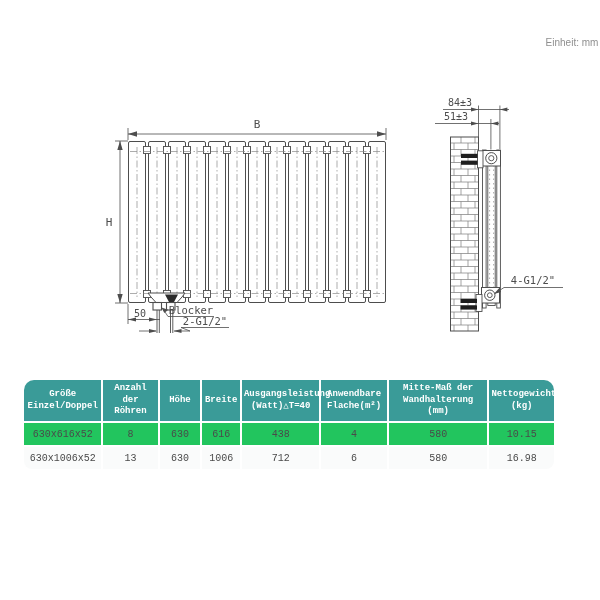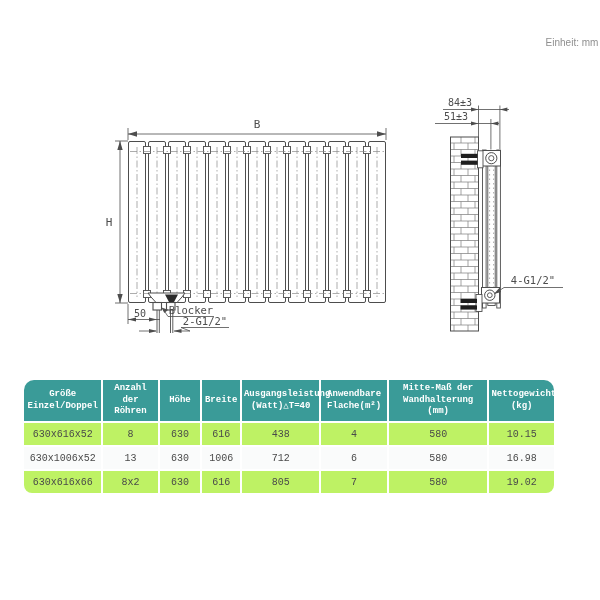--- a/index.html
+++ b/index.html
@@ -18,21 +18,21 @@
   }
   table.spec th{
     background:#3a9b98;color:#ffffff;font-size:9px;font-weight:700;line-height:1.3;
     text-align:center;vertical-align:middle;white-space:pre-line;
     height:39px;padding:1px 2px;
   }
   table.spec th:first-child{border-top-left-radius:10px;}
   table.spec th:last-child{border-top-right-radius:10px;}
   table.spec td{
     font-size:10px;color:#4a4a4a;text-align:center;vertical-align:middle;
-    height:22px;padding:0 2px;background:#bef264;
+    height:22px;padding:0 2px;background:#22c55e;
   }
   table.spec tbody tr:nth-child(even) td{background:#fafbfb;}
   table.spec tbody tr:last-child td:first-child{border-bottom-left-radius:8px;}
   table.spec tbody tr:last-child td:last-child{border-bottom-right-radius:8px;}
 </style>
 </head>
 <body>
 
 <div class="drawing-wrap">
 <svg width="600" height="375" viewBox="0 0 600 375" xmlns="http://www.w3.org/2000/svg">
@@ -236,25 +236,15 @@
       <tr>
         <td>630x1006x52</td>
         <td>13</td>
         <td>630</td>
         <td>1006</td>
         <td>712</td>
         <td>6</td>
         <td>580</td>
         <td>16.98</td>
       </tr>
-      <tr>
-        <td>630x616x66</td>
-        <td>8x2</td>
-        <td>630</td>
-        <td>616</td>
-        <td>805</td>
-        <td>7</td>
-        <td>580</td>
-        <td>19.02</td>
-      </tr>
     </tbody>
   </table>
 </div>
 
 </body></html>

